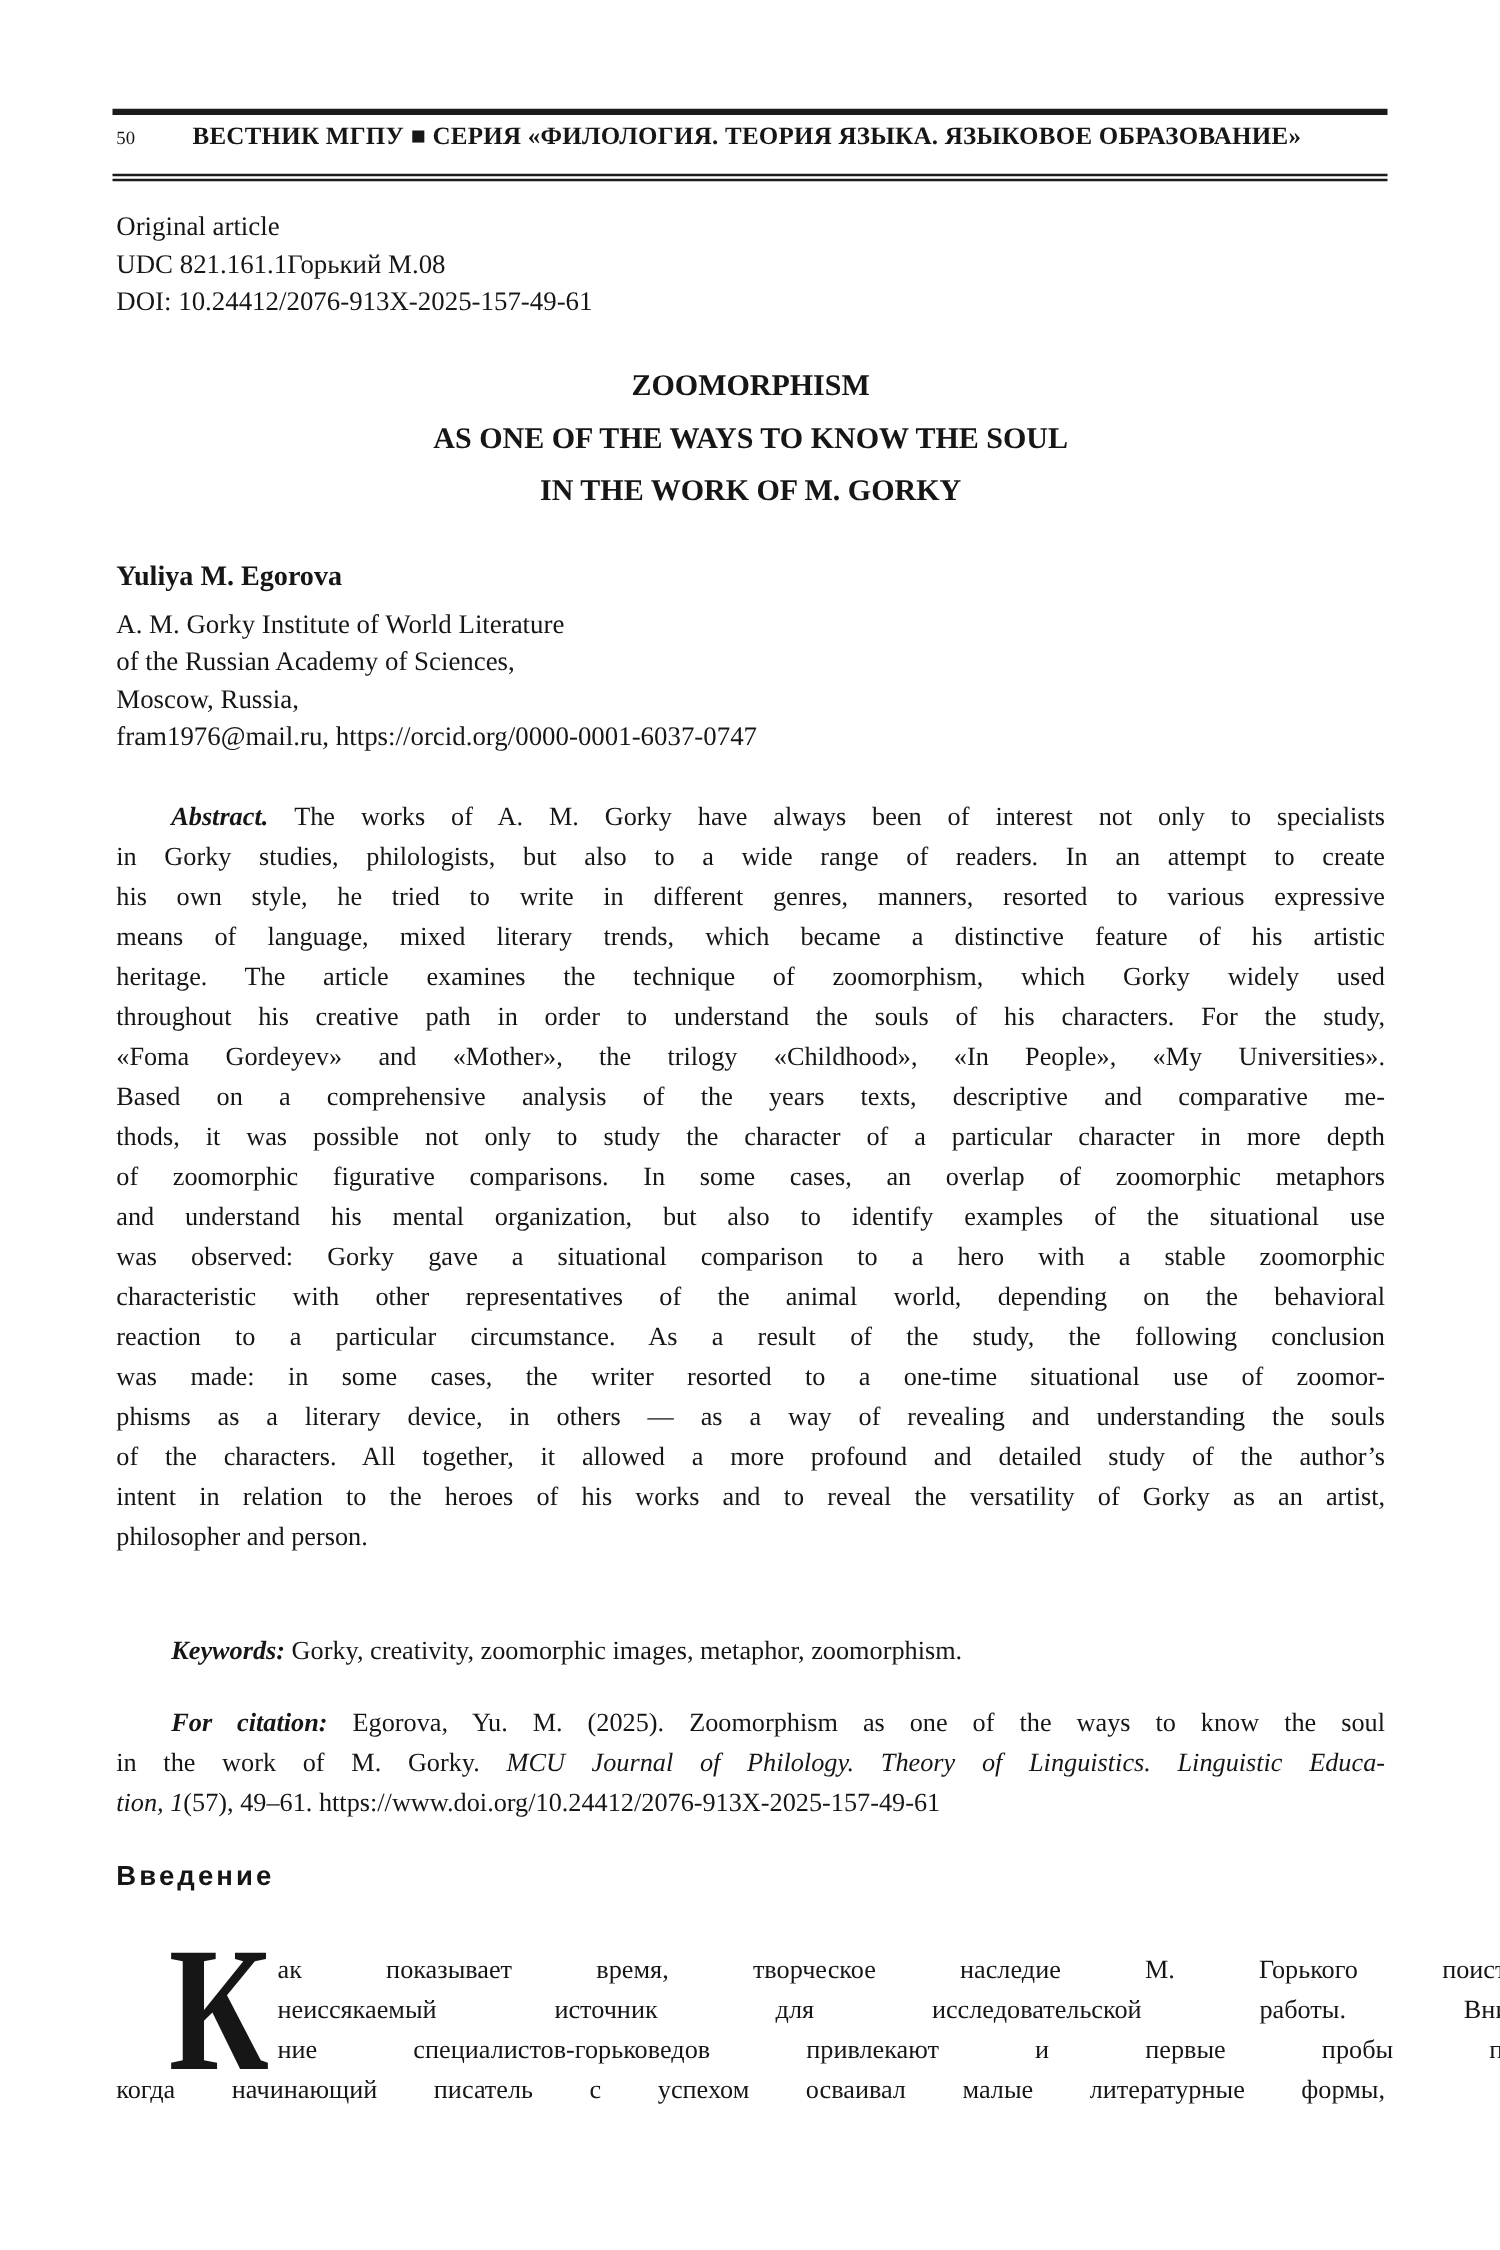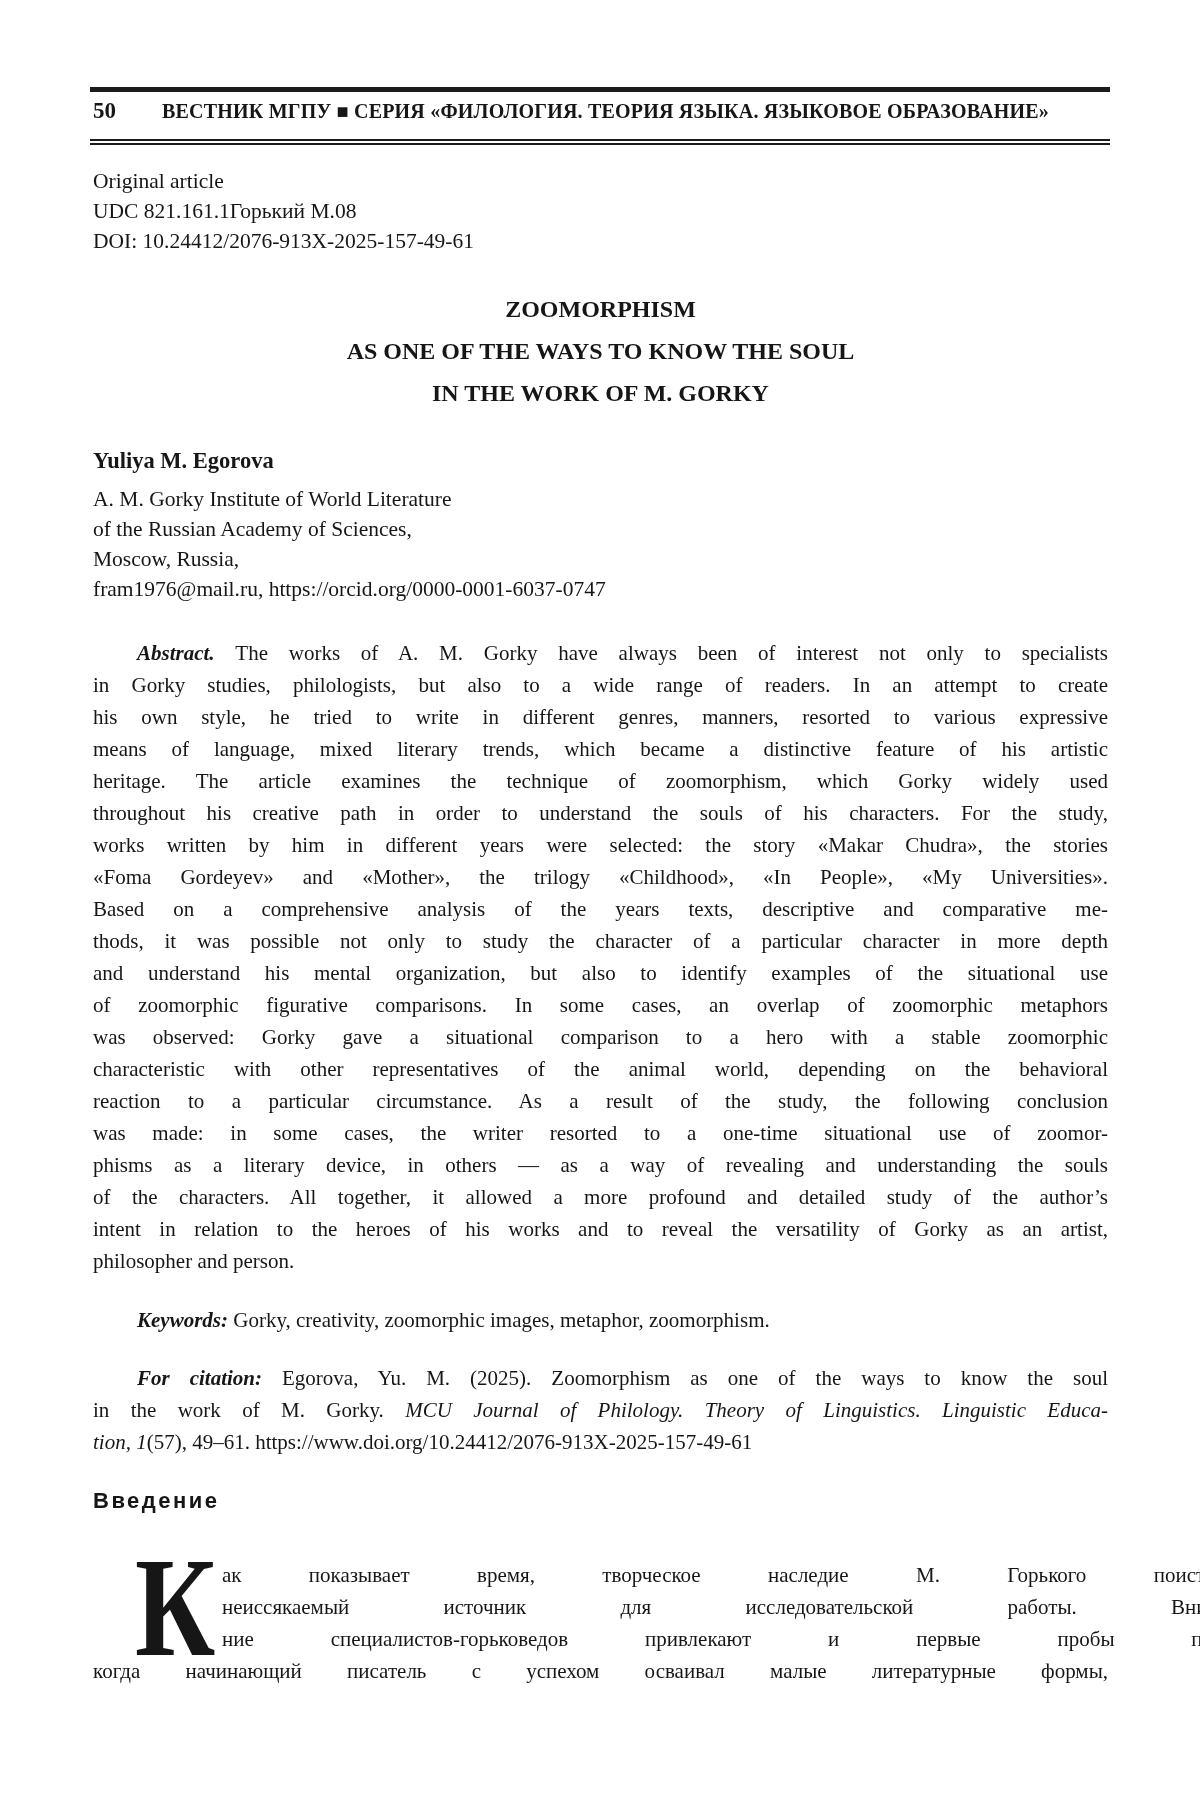--- a/index.html
+++ b/index.html
@@ -13,21 +13,21 @@
   }
   .abs { position:absolute; }
 
   
   #rule-top  { left:90px; top:87px;  width:1020px; height:5px; background:#1b1b1b; }
   #rule-bot  { left:90px; top:139px; width:1020px; height:2px;
                border-top:2px solid #1b1b1b; border-bottom:2px solid #1b1b1b; }
 
   
   #hdr { left:93px; top:98px; width:1015px; display:flex; align-items:baseline; }
-  #hdr .num { font-weight:bold; font-size:23px; }
+  #hdr .num { font-weight:normal; font-size:15px; }
   #hdr .jt  { font-weight:bold; font-size:20px; margin-left:46px; letter-spacing:.2px; white-space:nowrap; }
 
   
   #meta { left:93px; top:166px; font-size:21.5px; line-height:30px; }
   #meta .b { font-weight:normal; }
 
   
   #title { left:93px; top:288px; width:1015px; text-align:center;
            font-size:24px; font-weight:bold; line-height:42px; }
 
@@ -95,26 +95,25 @@
 
 <div id="contact" class="abs">fram1976@mail.ru, https://orcid.org/0000-0001-6037-0747</div>
 
 <div id="abstract" class="abs para">
     <div class="ind"><span class="sb si">Abstract. </span><span>The works of A. M. Gorky have always been of interest not only to specialists</span></div>
     <div><span>in Gorky studies, philologists, but also to a wide range of readers. In an attempt to create</span></div>
     <div><span>his own style, he tried to write in different genres, manners, resorted to various expressive</span></div>
     <div><span>means of language, mixed literary trends, which became a distinctive feature of his artistic</span></div>
     <div><span>heritage. The article examines the technique of zoomorphism, which Gorky widely used</span></div>
     <div><span>throughout his creative path in order to understand the souls of his characters. For the study,</span></div>
-    <div><span>works written by him in different years were selected: the story «Makar Chudra», the stories</span></div>
     <div><span>«Foma Gordeyev» and «Mother», the trilogy «Childhood», «In People», «My Universities».</span></div>
     <div><span>Based on a comprehensive analysis of the years texts, descriptive and comparative me-</span></div>
     <div><span>thods, it was possible not only to study the character of a particular character in more depth</span></div>
+    <div><span>of zoomorphic figurative comparisons. In some cases, an overlap of zoomorphic metaphors</span></div>
     <div><span>and understand his mental organization, but also to identify examples of the situational use</span></div>
-    <div><span>of zoomorphic figurative comparisons. In some cases, an overlap of zoomorphic metaphors</span></div>
     <div><span>was observed: Gorky gave a situational comparison to a hero with a stable zoomorphic</span></div>
     <div><span>characteristic with other representatives of the animal world, depending on the behavioral</span></div>
     <div><span>reaction to a particular circumstance. As a result of the study, the following conclusion</span></div>
     <div><span>was made: in some cases, the writer resorted to a one-time situational use of zoomor-</span></div>
     <div><span>phisms as a literary device, in others — as a way of revealing and understanding the souls</span></div>
     <div><span>of the characters. All together, it allowed a more profound and detailed study of the author’s</span></div>
     <div><span>intent in relation to the heroes of his works and to reveal the versatility of Gorky as an artist,</span></div>
     <div><span>philosopher and person.</span></div>
   </div>
 

